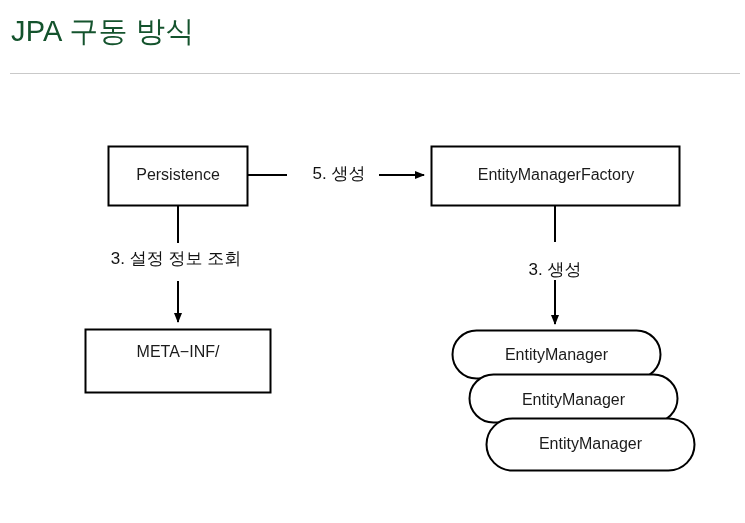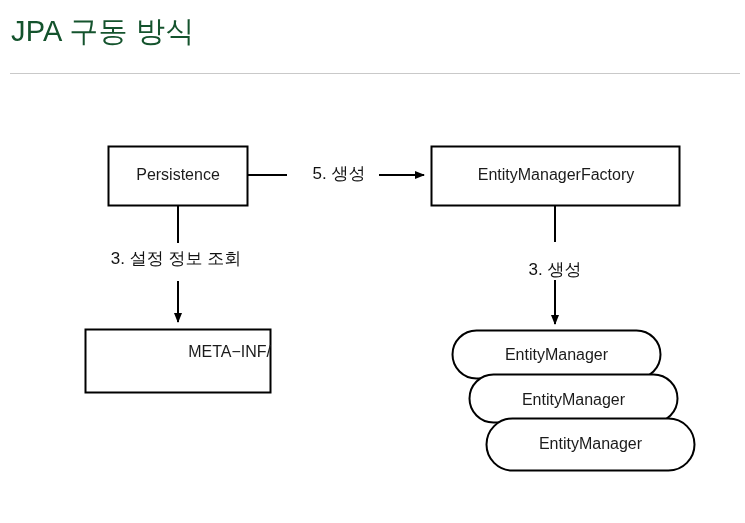--- a/index.html
+++ b/index.html
@@ -84,21 +84,20 @@
   #label-emf {
     left: 431px;
     top: 165px;
     width: 250px;
   }
   #label-metainf {
     left: 85px;
     top: 339px;
     width: 186px;
     line-height: 25px;
-    text-align: right;
   }
   #label-em-1 {
     left: 452px;
     top: 345px;
     width: 209px;
   }
   #label-em-2 {
     left: 469px;
     top: 390px;
     width: 209px;

